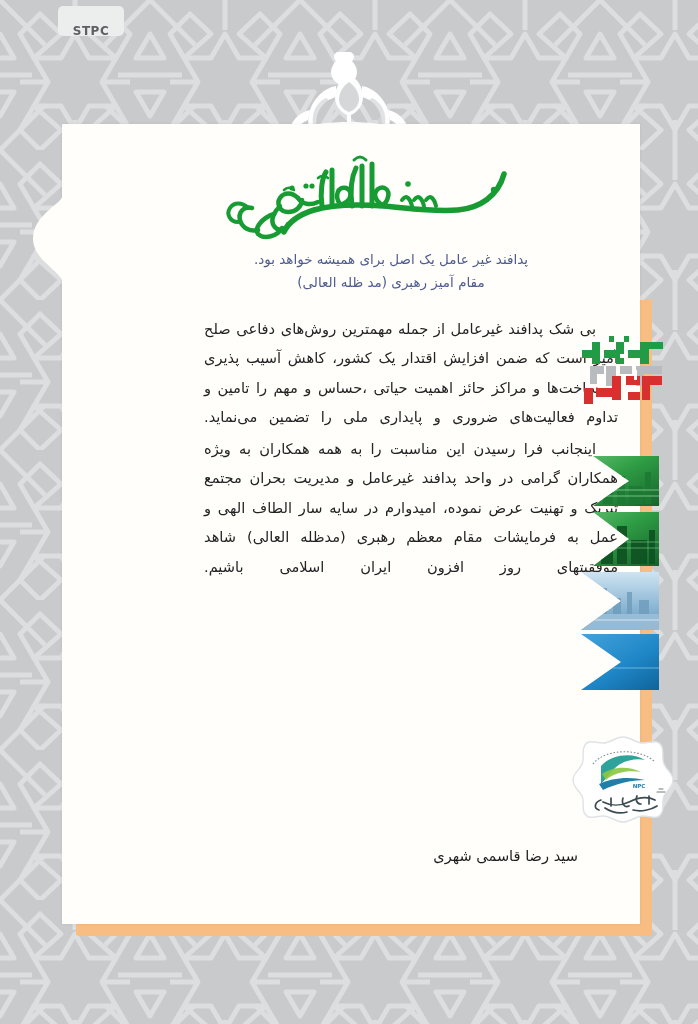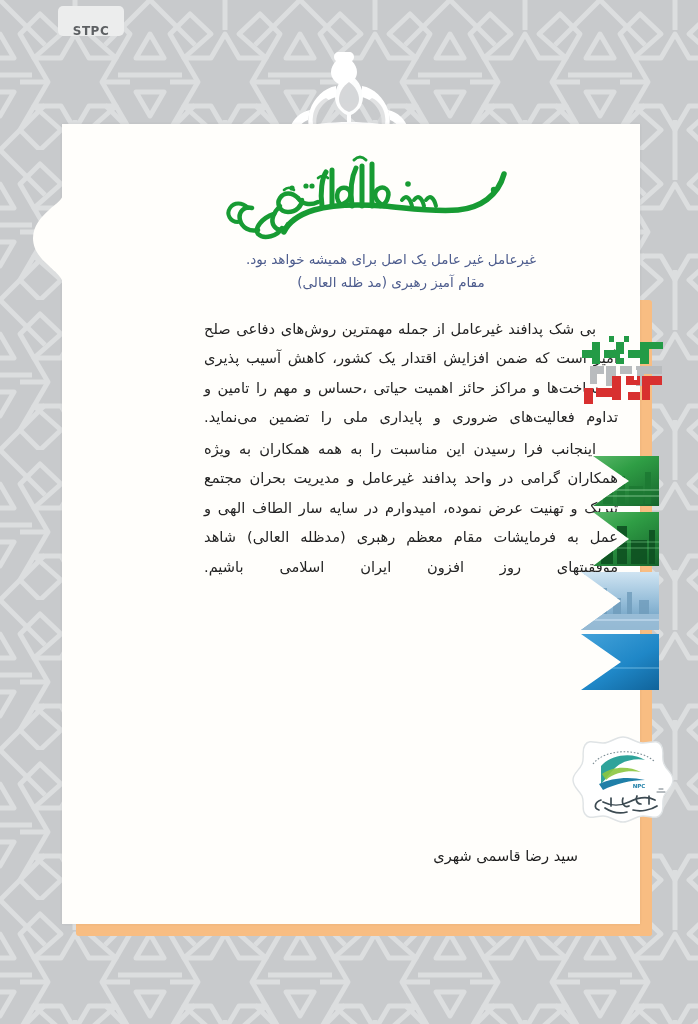--- a/index.html
+++ b/index.html
@@ -210,21 +210,21 @@
           <circle cx="70" cy="44" r="2.6" fill="#179b33" stroke="none"></circle>
           <circle cx="186" cy="40" r="2.8" fill="#179b33" stroke="none"></circle>
 
           <path d="M96 34 c3-3 7-3 10 0" stroke-width="2.6"></path>
           <path d="M62 46 c3-3 7-3 10 0" stroke-width="2.6"></path>
         </g>
       </svg>
     </div>
 
     <div id="quote-block">
-      <span class="q-line">غیرعامل غیر عامل یک اصل برای همیشه خواهد بود.</span>
+      <span class="q-line">پدافند غیر عامل یک اصل برای همیشه خواهد بود.</span>
       <span class="q-attr">مقام آمیز رهبری (مد ظله العالی)</span>
     </div>
 
     <div id="body-col">
       <p>بی شک پدافند غیرعامل از جمله مهمترین روش‌های دفاعی صلح آمیز است که ضمن افزایش اقتدار یک کشور، کاهش آسیب پذیری زیرساخت‌ها و مراکز حائز اهمیت حیاتی ،حساس و مهم را تامین و تداوم فعالیت‌های ضروری و پایداری ملی را تضمین می‌نماید.</p>
       <p>اینجانب فرا رسیدن این مناسبت را به همه همکاران به ویژه همکاران گرامی در واحد پدافند غیرعامل و مدیریت بحران مجتمع تبریک و تهنیت عرض نموده، امیدوارم در سایه سار الطاف الهی و عمل به فرمایشات مقام معظم رهبری (مدظله العالی) شاهد موفقیتهای روز افزون ایران اسلامی باشیم.</p>
     </div>
 
     <div id="signature">
       <span class="sig-name">سید رضا قاسمی شهری</span>

